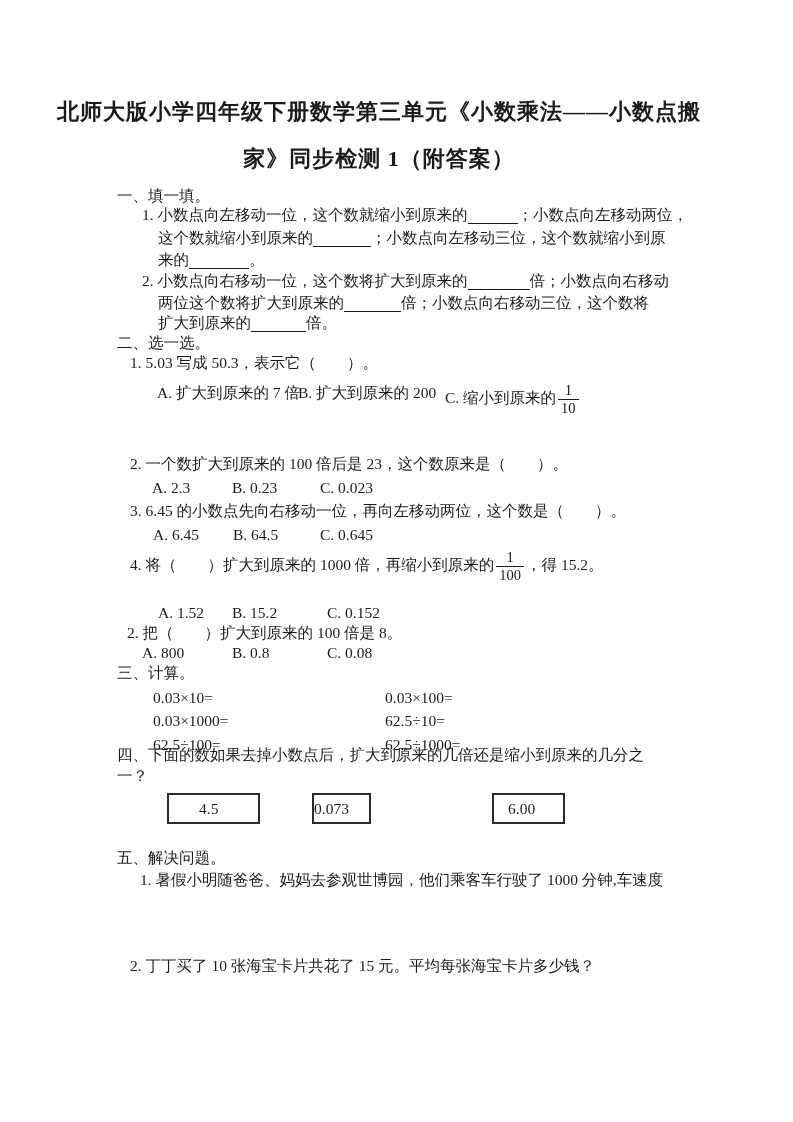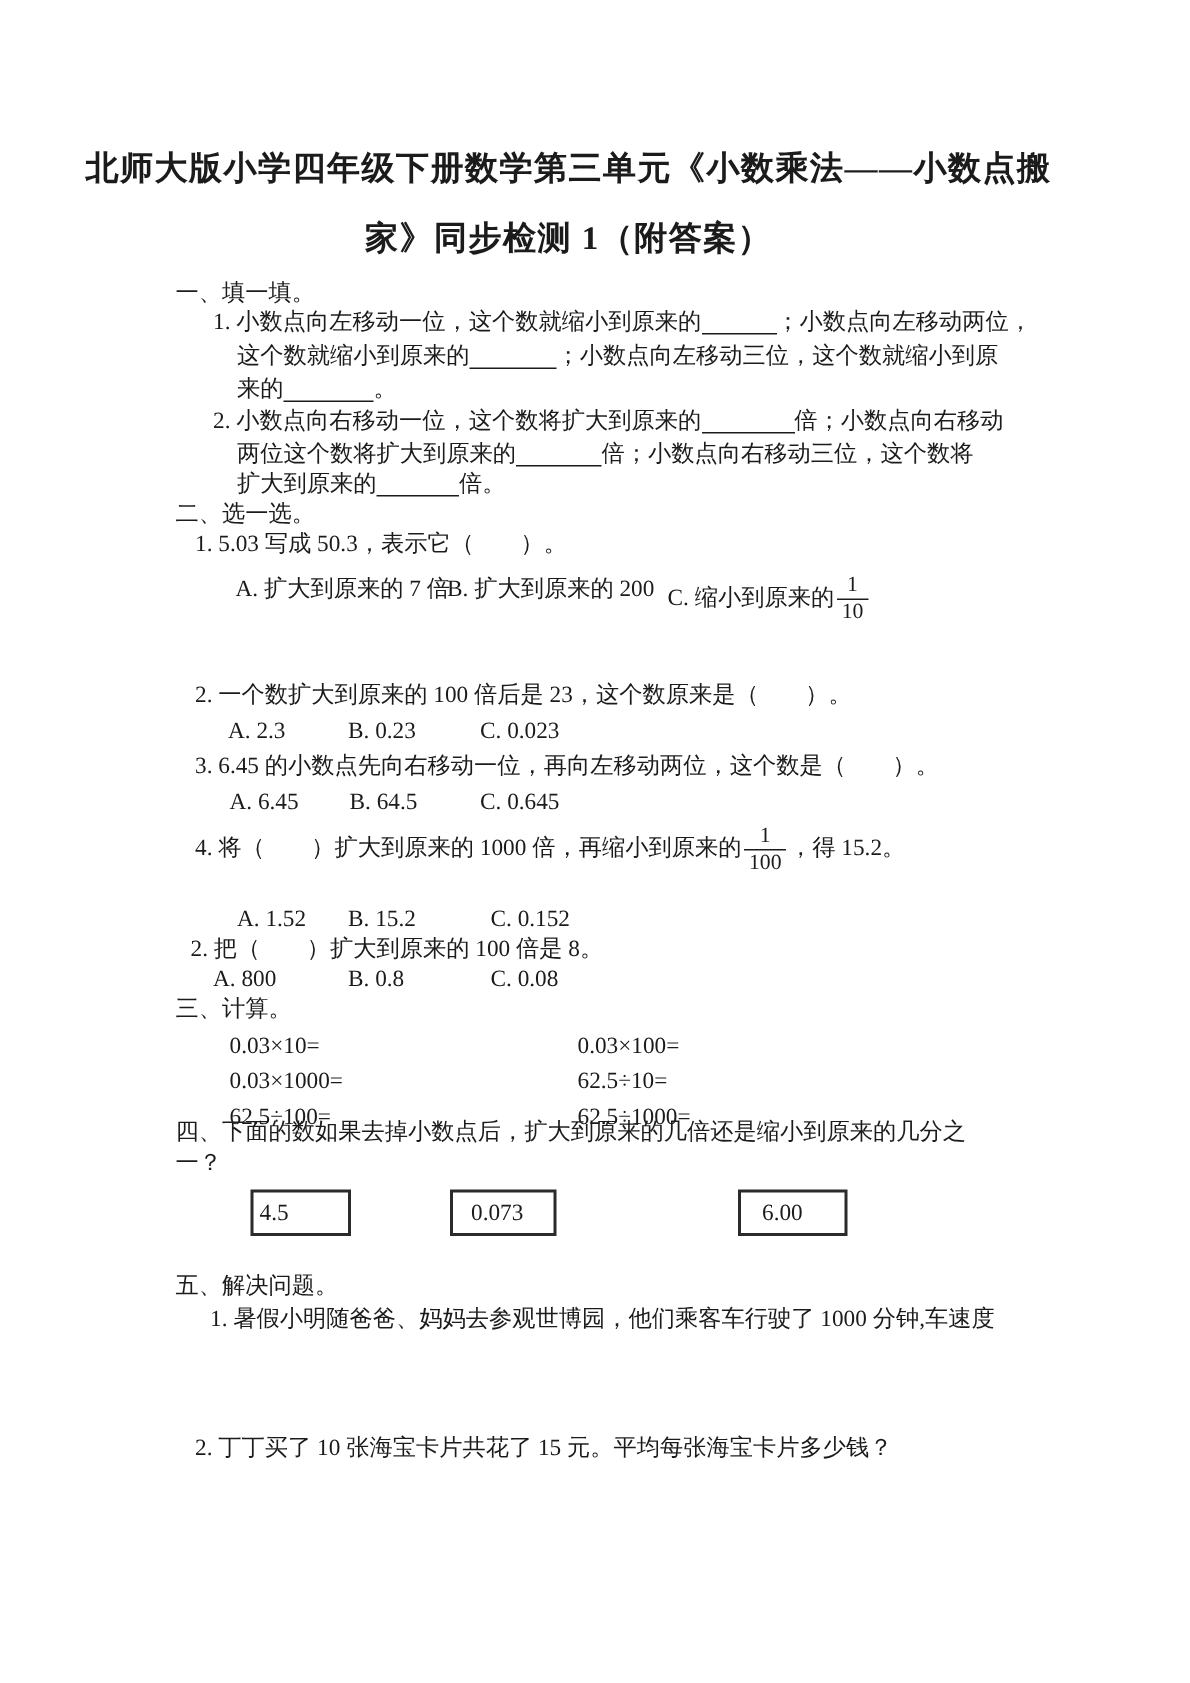--- a/index.html
+++ b/index.html
@@ -101,21 +101,21 @@
     <span class="cell" style="left:385px">62.5÷10=</span>
   </div>
   <div class="line" style="left:0;top:734px;width:793px">
     <span class="cell" style="left:153px">62.5÷100=</span>
     <span class="cell" style="left:385px">62.5÷1000=</span>
   </div>
 
   <div class="line" style="left:117px;top:744px">四、下面的数如果去掉小数点后，扩大到原来的几倍还是缩小到原来的几分之</div>
   <div class="line" style="left:117px;top:765px">一？</div>
 
-  <div class="nbox" style="left:167px;width:59px;padding-left:4px"><span>4.5</span></div>
-  <div class="nbox" style="left:300px;width:55px;padding-left:12px"><span>0.073</span></div>
+  <div class="nbox" style="left:167px;width:59px;padding-left:30px"><span>4.5</span></div>
+  <div class="nbox" style="left:312px;width:55px;"><span>0.073</span></div>
   <div class="nbox" style="left:492px;width:55px;padding-left:14px"><span>6.00</span></div>
 
   <div class="line" style="left:117px;top:847px">五、解决问题。</div>
   <div class="line" style="left:140px;top:869px">1. 暑假小明随爸爸、妈妈去参观世博园，他们乘客车行驶了 1000 分钟,车速度</div>
   <div class="line" style="left:130px;top:955px">2. 丁丁买了 10 张海宝卡片共花了 15 元。平均每张海宝卡片多少钱？</div>
 
 </div>
 
 </body></html>

